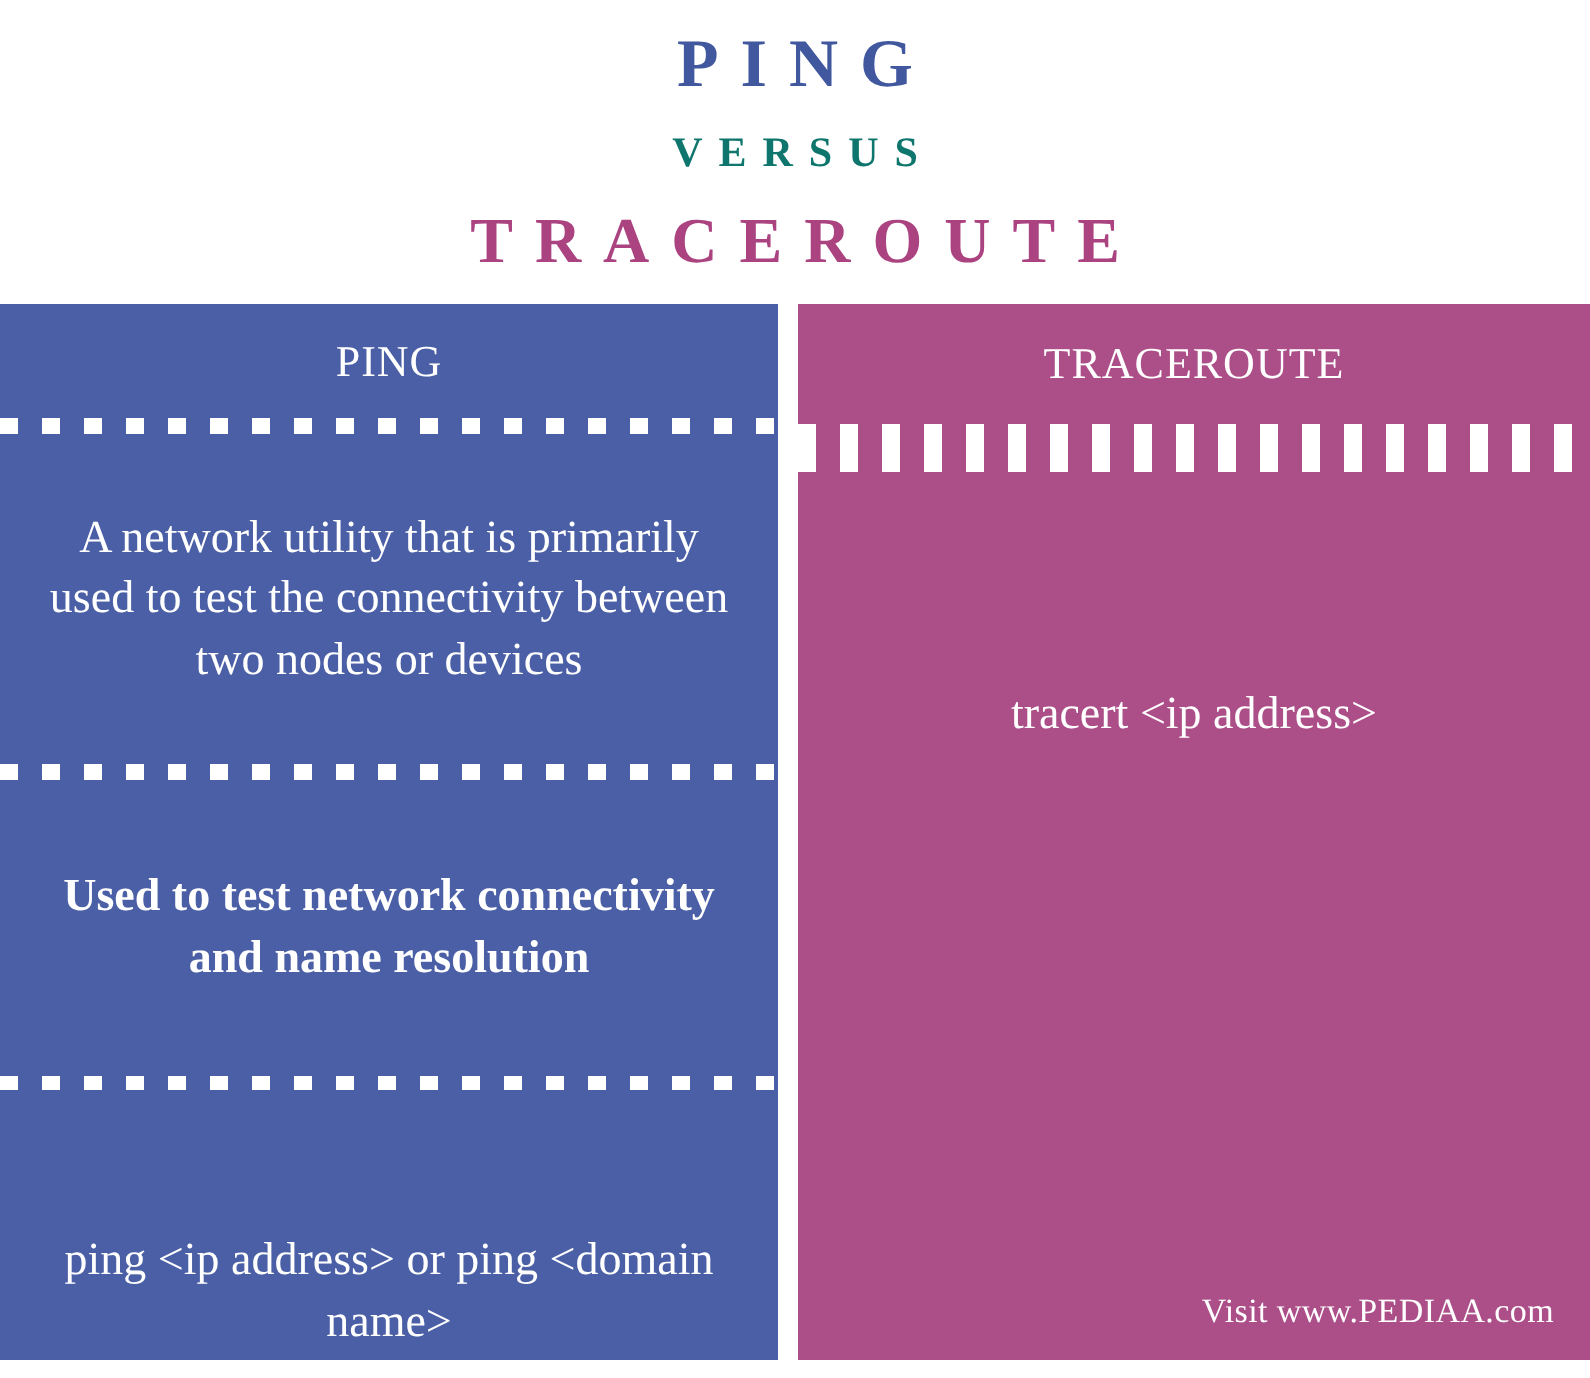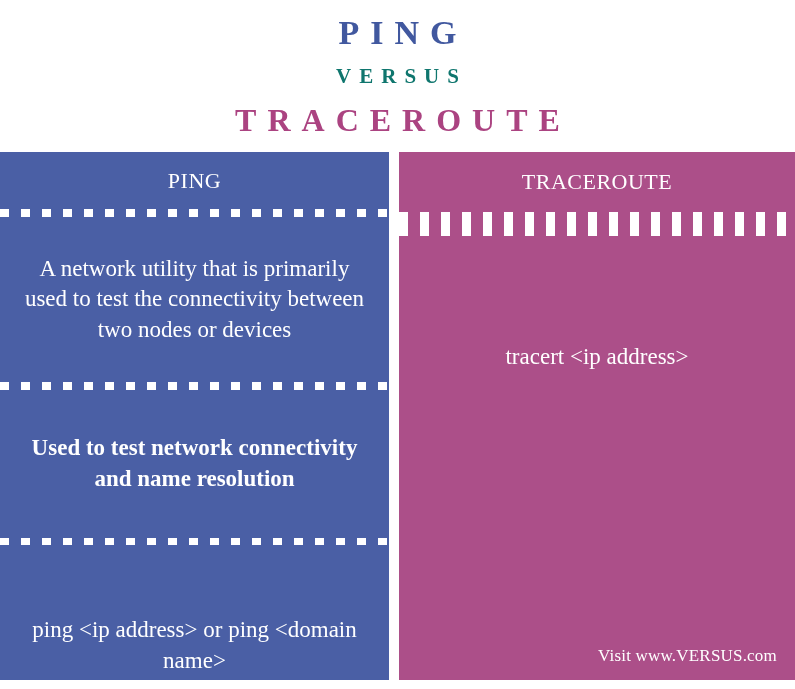--- a/index.html
+++ b/index.html
@@ -186,18 +186,18 @@
   <div class="col col-right">
     <div class="cell cell-head">
       <span class="cell-text">TRACEROUTE</span>
     </div>
     <div class="dash-sep right-sep"></div>
     <div class="dash-sep right-sep"></div>
     <div class="dash-sep right-sep"></div>
     <div class="cell cell-body row-h3">
       <span class="cell-text">tracert &lt;ip address&gt;</span>
     </div>
-    <div class="credit">Visit www.VERSUS.com</div>
+    <div class="credit">Visit www.PEDIAA.com</div>
   </div>
 
 </div>
 
 <div class="footer-strip"></div>
 
 </body></html>

